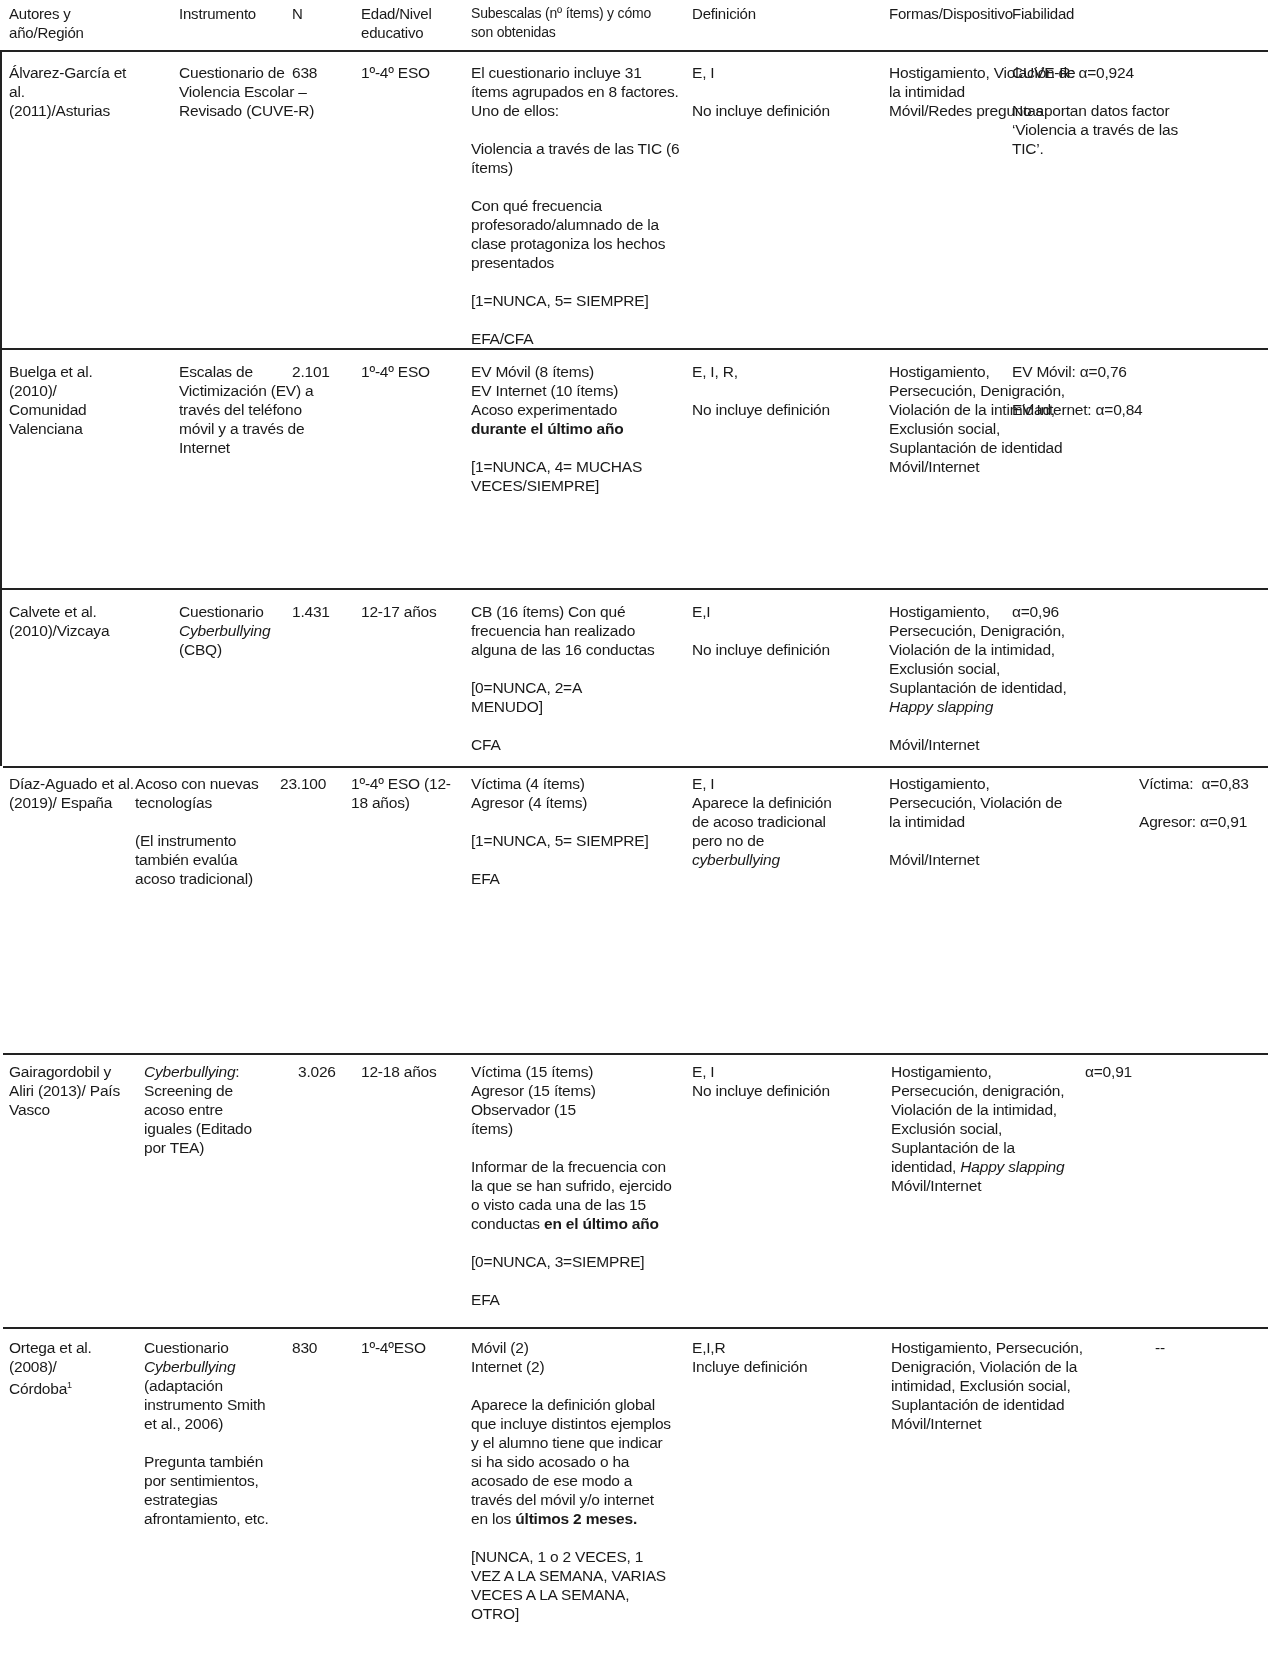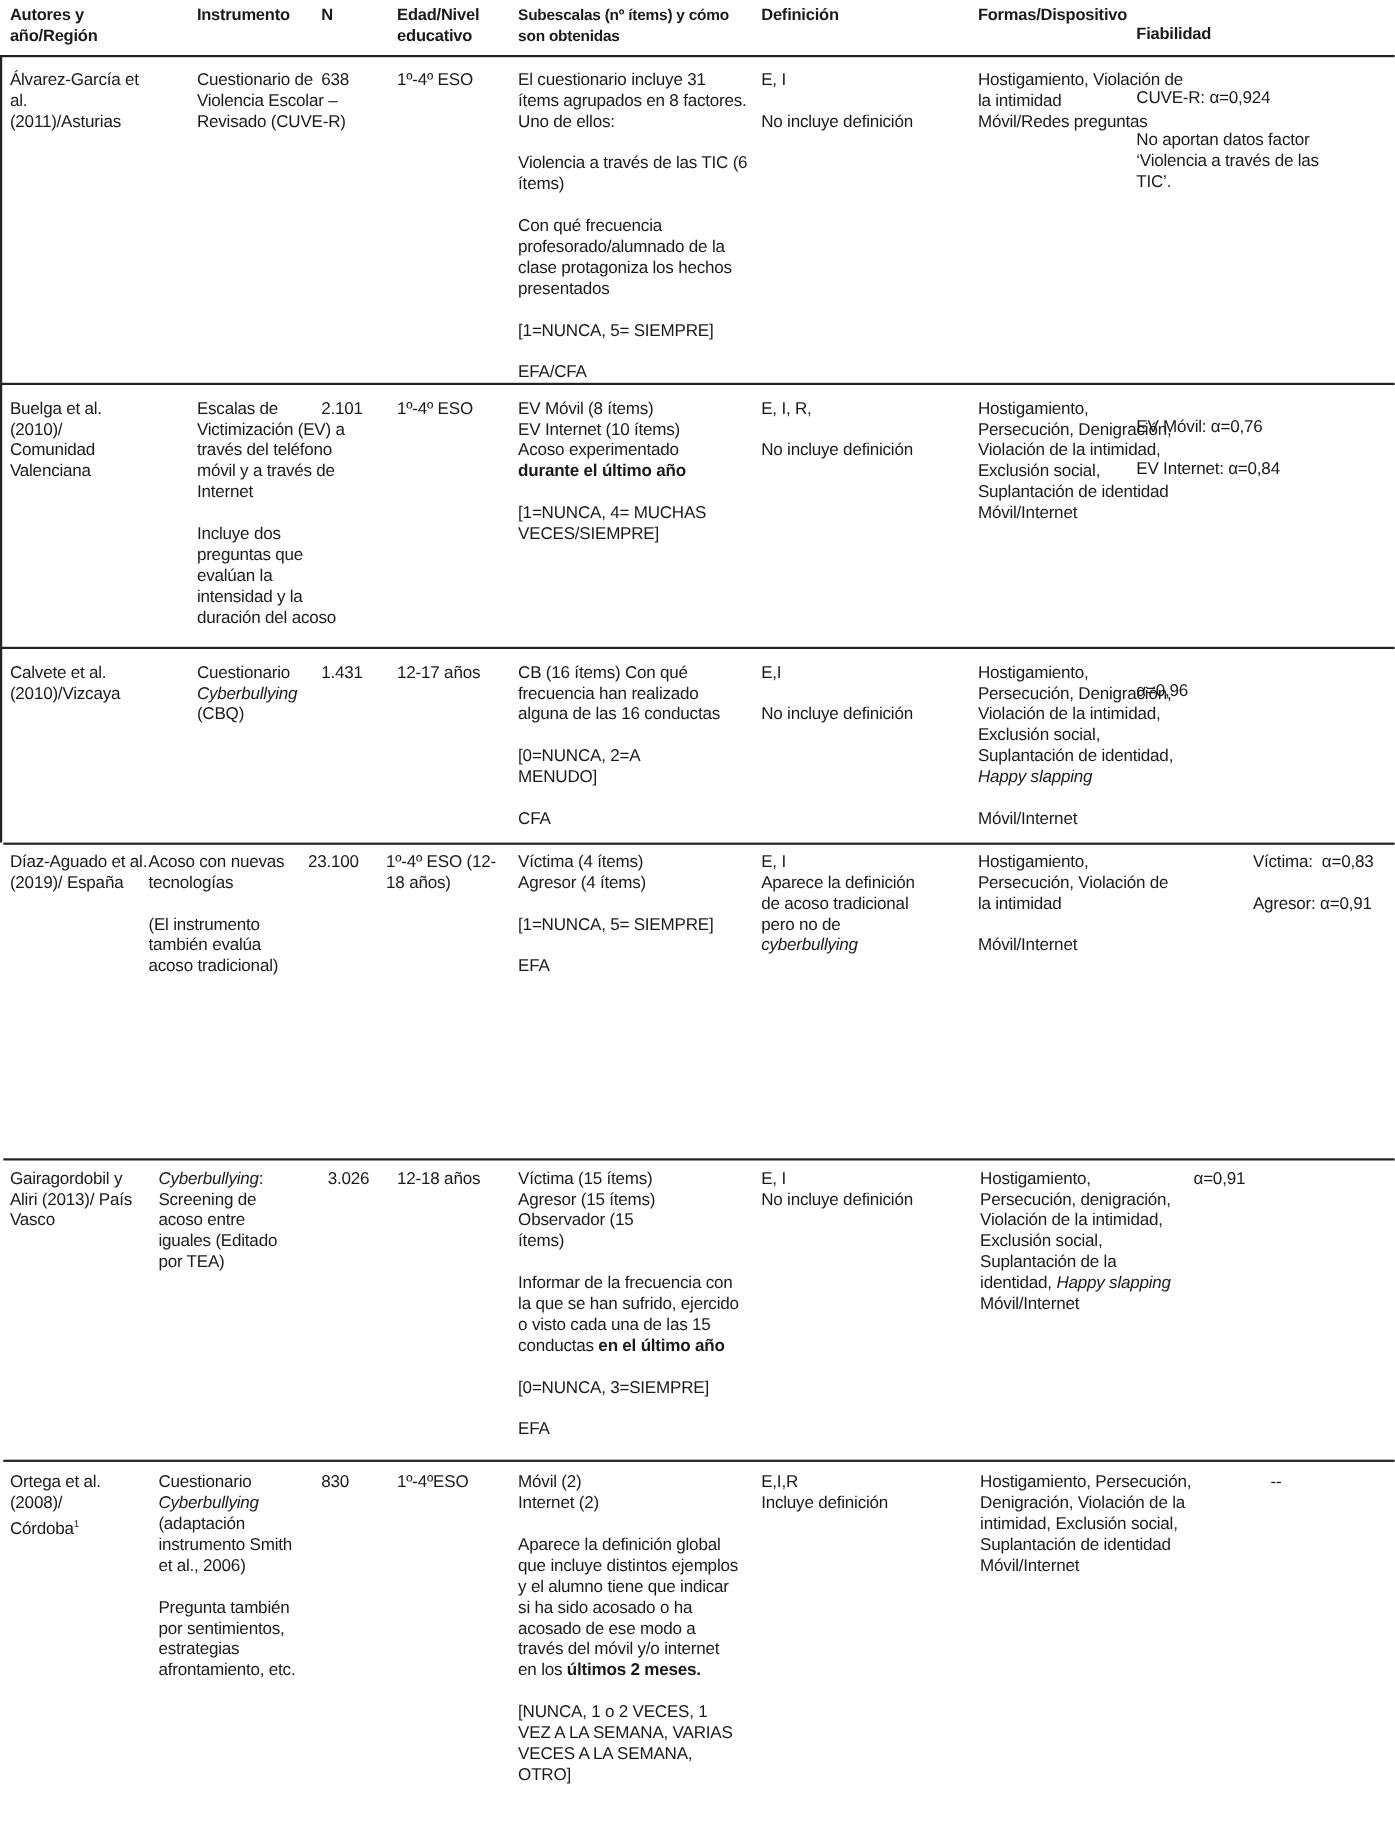--- a/index.html
+++ b/index.html
@@ -7,35 +7,35 @@
     width: 1268px; height: 1676px; position: relative; overflow: hidden;
     font-family: "Liberation Sans", "DejaVu Sans", sans-serif;
     color: #1a1a1a;
   }
   .tbl { position: absolute; left: 0; top: 0; width: 1268px; }
   .row { position: absolute; left: 0; width: 1268px; }
   .cell {
     position: absolute; top: 0;
     font-size: 15.5px; line-height: 19px; letter-spacing: -0.2px;
   }
-  .hdr .cell { font-weight: bold; font-size: 15px; line-height: 19px; }
+  .hdr .cell { font-weight: normal; font-size: 15px; line-height: 19px; }
   .para { margin: 0 0 19px 0; }
   .para:last-child { margin-bottom: 0; }
   .hline { position: absolute; height: 2px; background: #222; }
   .vline { position: absolute; width: 1.5px; background: #222; }
   b { font-weight: bold; }
   i { font-style: italic; }
   .c-aut { left: 9px;   width: 120px; }
   .c-ins { left: 135px; width: 145px; margin-left: 44px; }
   .c-n   { left: 292px; width: 60px; }
   .c-edad{ left: 361px; width: 100px; }
   .c-sub { left: 471px; width: 210px; }
   .c-def { left: 692px; width: 170px; }
   .c-for { left: 866px; width: 200px; margin-left: 23px; }
-  .c-fia { left: 1033px; width: 193px; margin-top: 17px; }
+  .c-fia { left: 1012px; width: 193px; }
 </style>
 </head>
 <body>
 
 <div class="tbl">
 
   <div class="row hdr" style="top:4px;height:44px;">
     <div class="cell c-aut">Autores y año/Región</div>
     <div class="cell c-ins">Instrumento</div>
     <div class="cell c-n">N</div>
@@ -72,21 +72,20 @@
       <div class="para">No aportan datos factor ‘Violencia a través de las TIC’.</div>
     </div>
   </div>
   <div class="vline" style="left:0;top:50px;height:298px;"></div>
   <div class="hline" style="top:348px;left:0;width:1268px;"></div>
 
   <div class="row" style="top:362px;">
     <div class="cell c-aut" style="width:110px">Buelga et al. (2010)/ Comunidad Valenciana</div>
     <div class="cell c-ins" style="width:135px">
       <div class="para">Escalas de Victimización (EV) a través del teléfono móvil y a través de Internet</div>
-      <div class="para">Incluye dos preguntas que evalúan la intensidad y la duración del acoso</div>
     </div>
     <div class="cell c-n">2.101</div>
     <div class="cell c-edad">1º-4º ESO</div>
     <div class="cell c-sub">
       <div class="para">
         <div>EV Móvil (8 ítems)</div>
         <div>EV Internet (10 ítems)</div>
         <div>Acoso experimentado</div>
         <b>durante el último año</b>
       </div>

